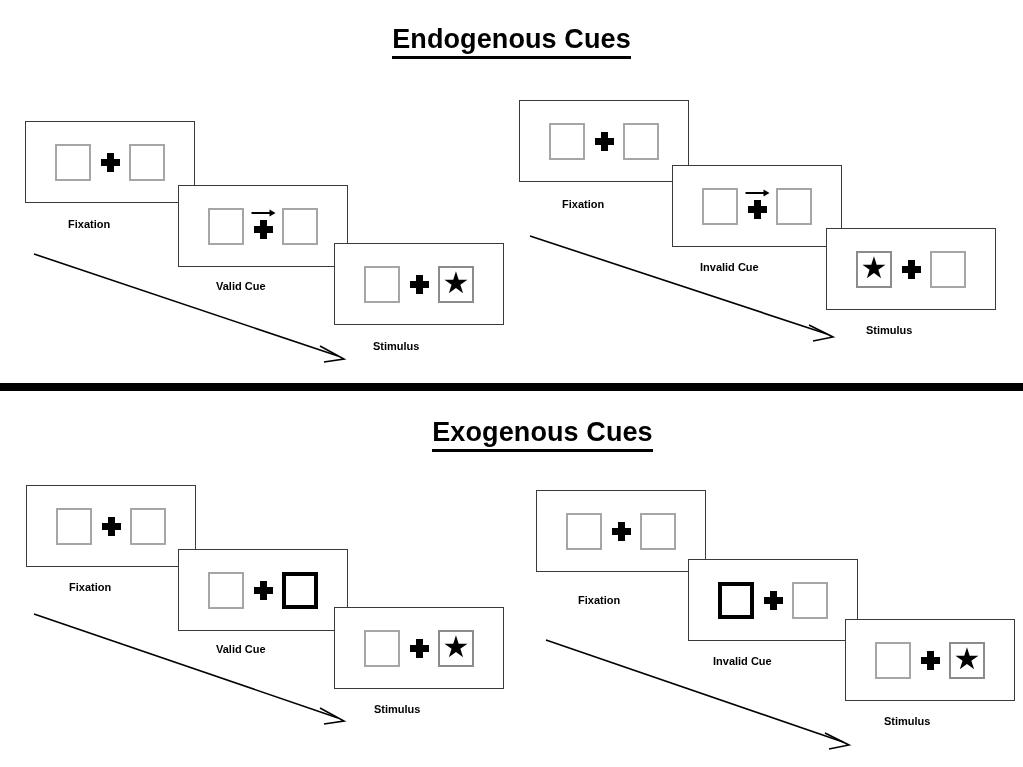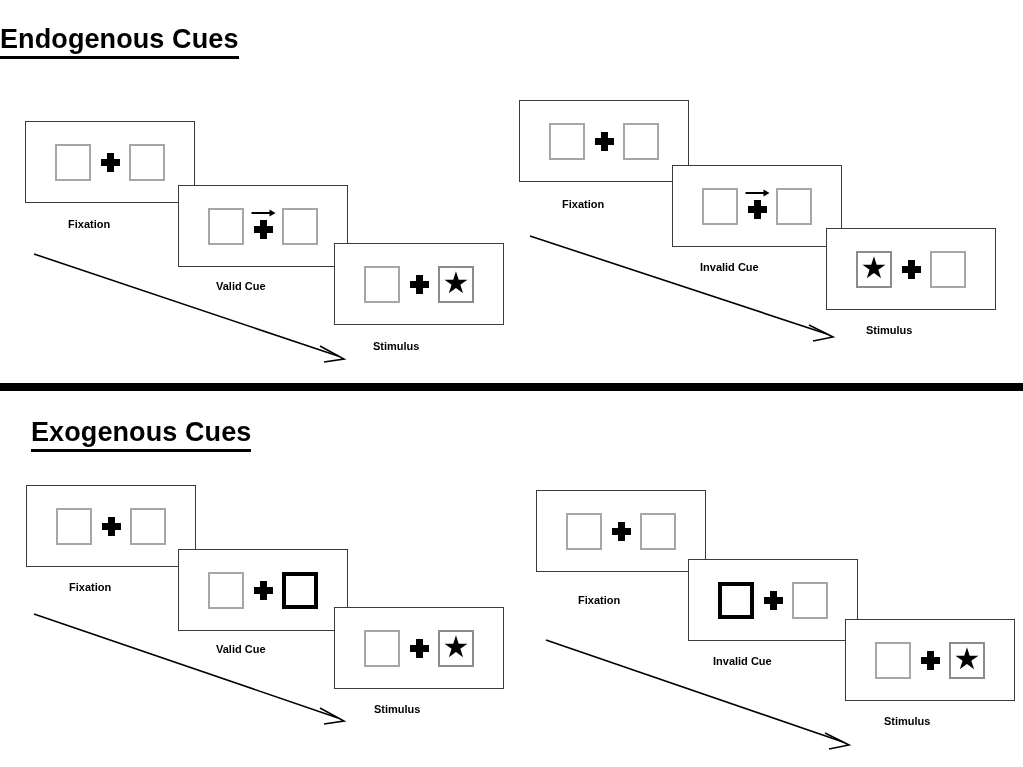--- a/index.html
+++ b/index.html
@@ -17,21 +17,21 @@
     height: 767px;
     background: #ffffff;
     overflow: hidden;
   }
 
   
   .section-title {
     position: absolute;
     width: 100%;
     left: 0;
-    text-align: left;
+    text-align: center;
     font-weight: bold;
     font-size: 27px;
     letter-spacing: 0.1px;
     color: #000000;
   }
   .section-title span {
     border-bottom: 3px solid #000000;
     padding-bottom: 2px;
   }
 

